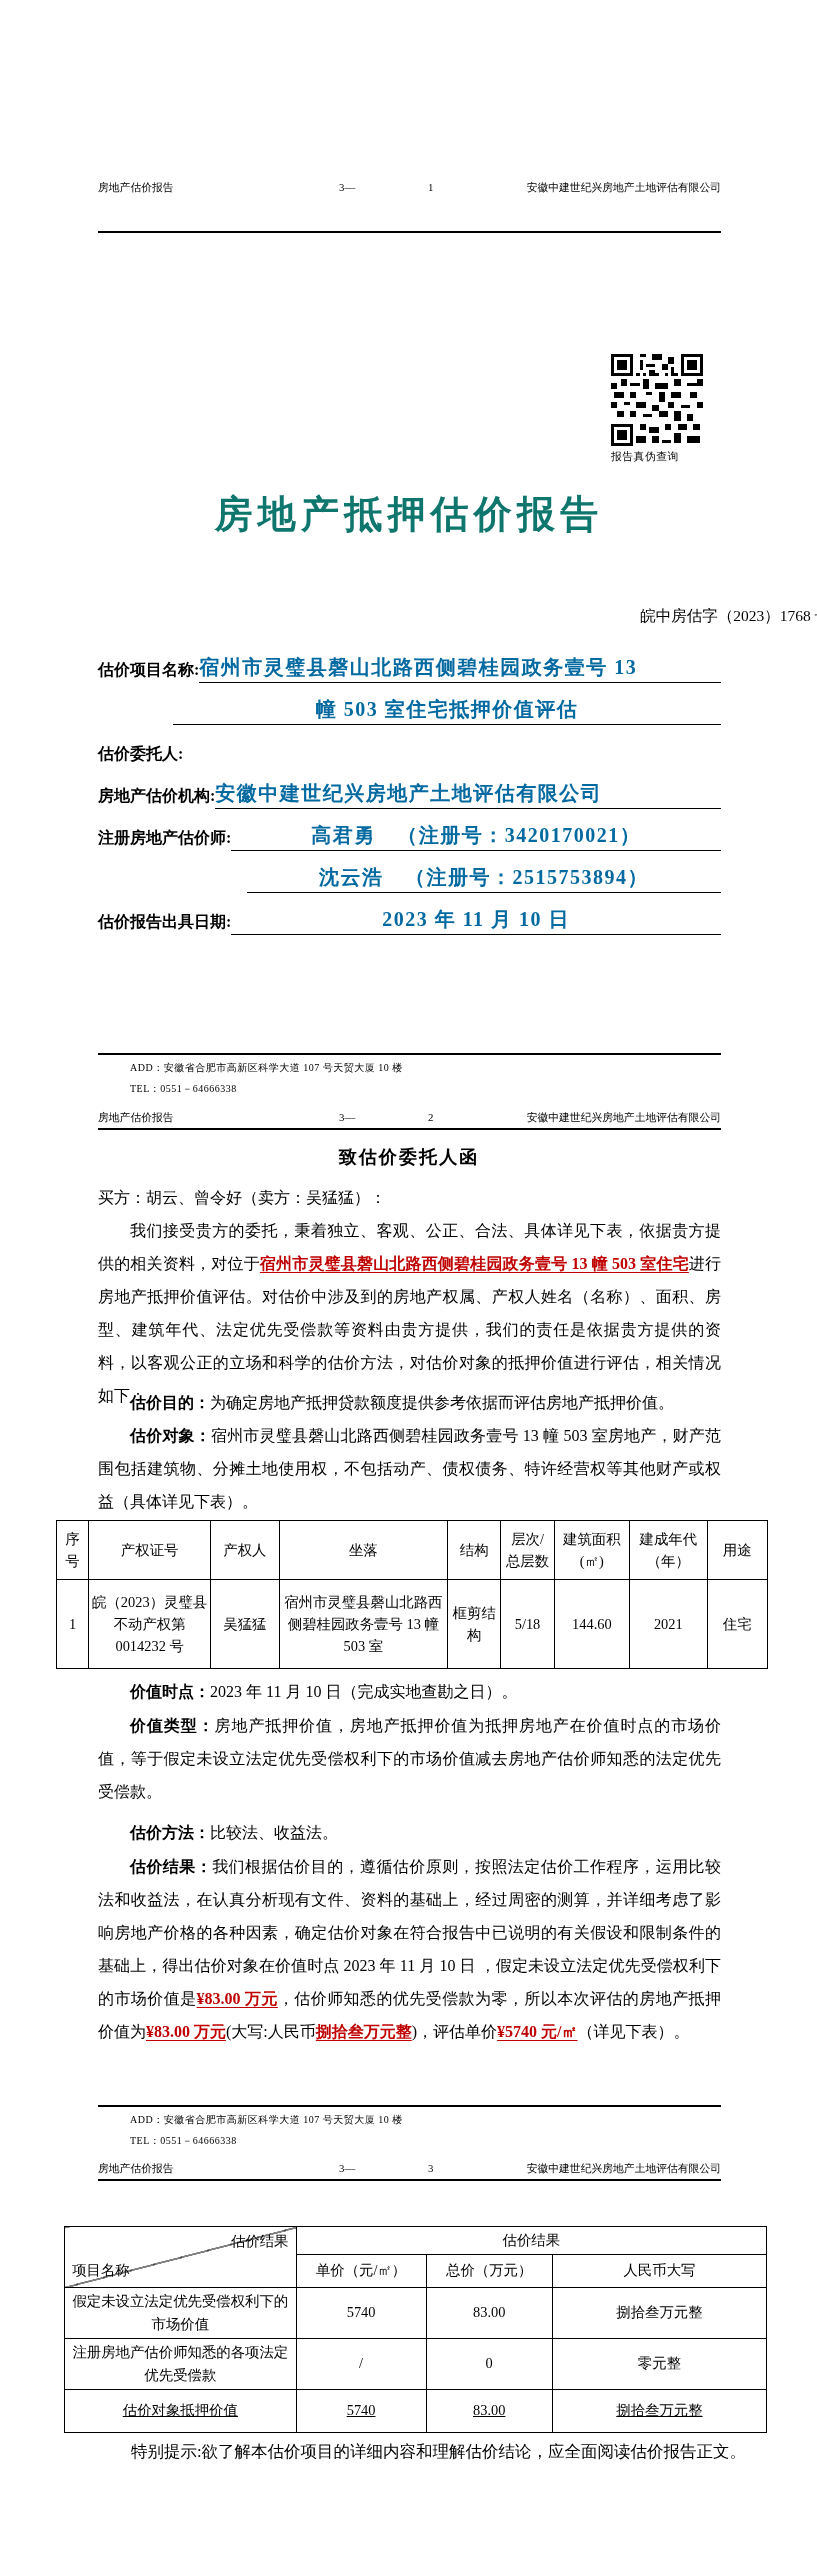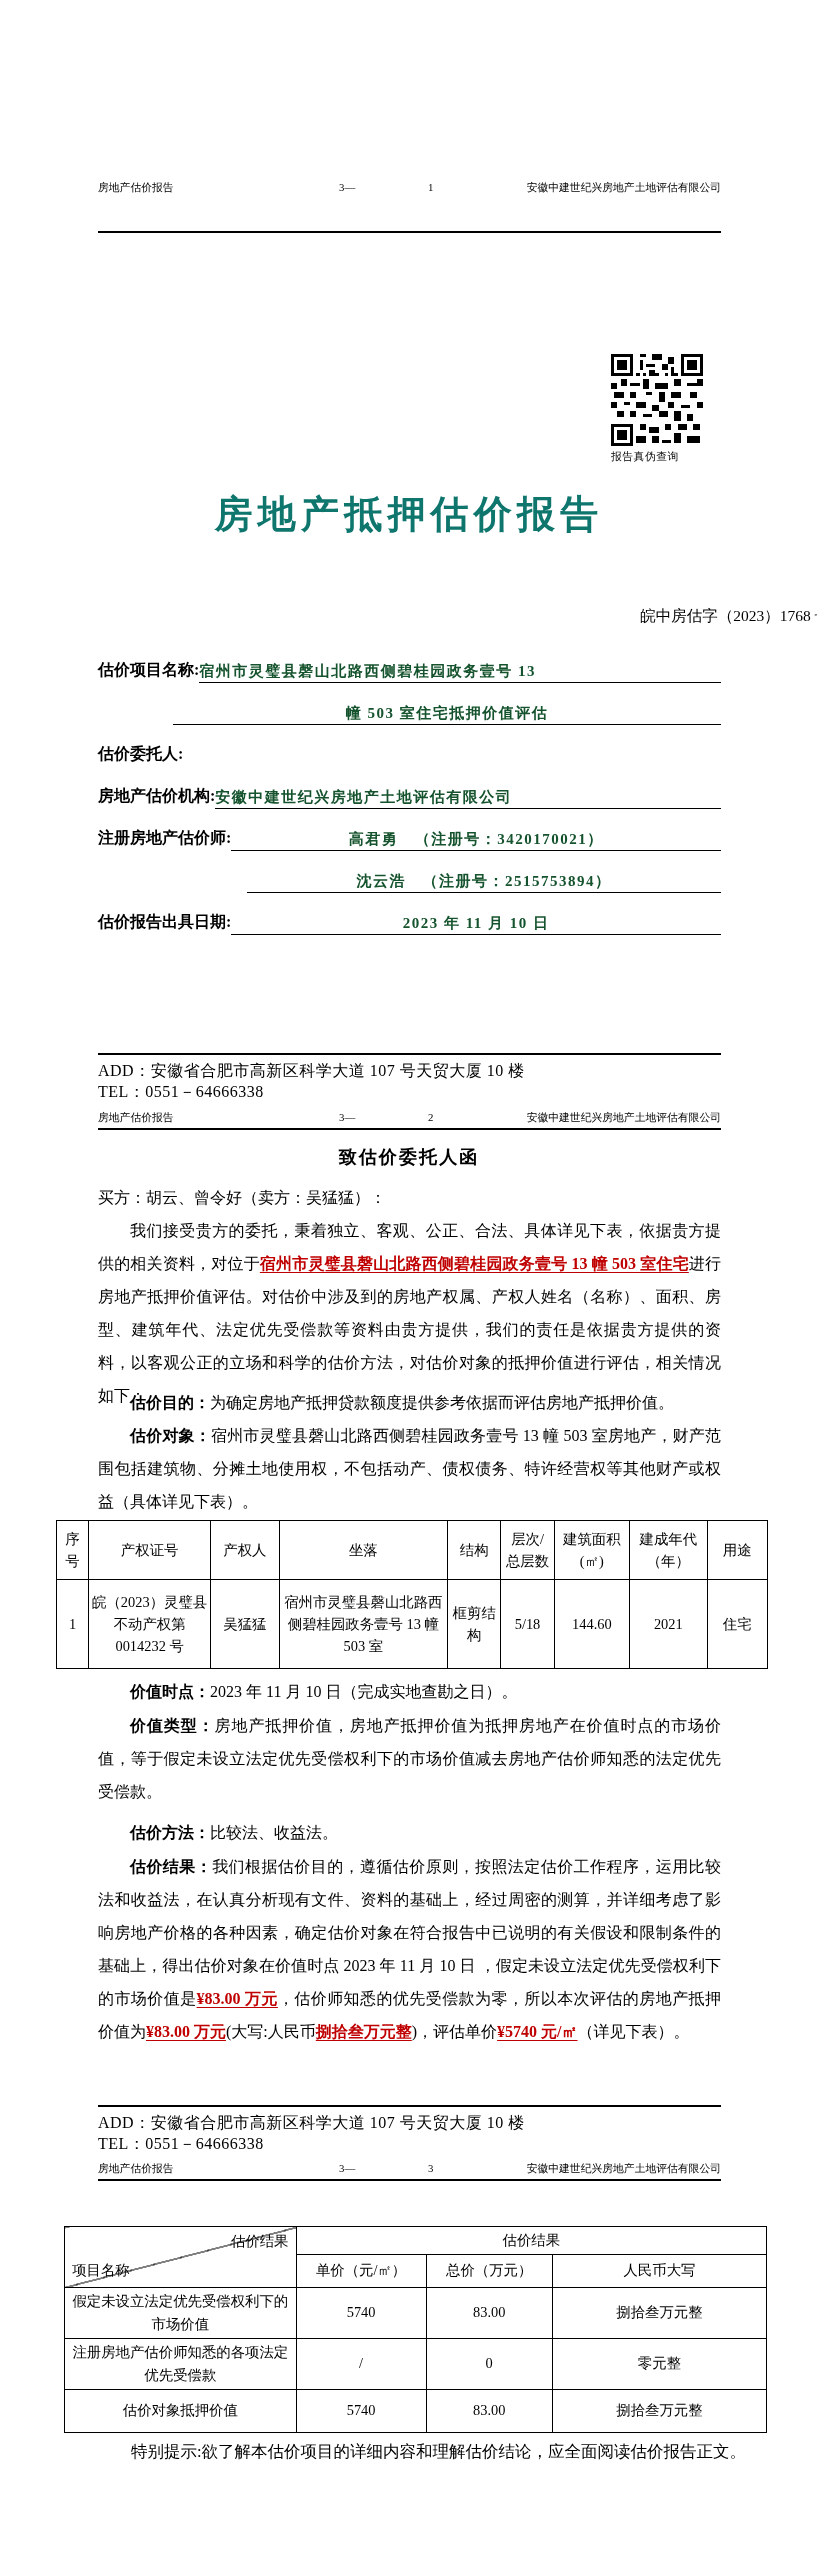--- a/index.html
+++ b/index.html
@@ -10,35 +10,35 @@
   }
   .abs{position:absolute;}
   
   .phead{position:absolute;left:98px;width:623px;height:17.5px;font-size:10.8px;}
   .phead .h-left{position:absolute;left:0;top:0;}
   .phead .h-pages{position:absolute;left:241px;top:0;}
   .phead .h-num{position:absolute;left:330px;top:0;}
   .phead .h-co{position:absolute;right:0;top:0;}
   .hrule{position:absolute;left:98px;width:623px;height:2.1px;background:#000;}
   
-  .flines{font-size:16px;letter-spacing:0.5px;}
+  .flines{font-size:10px;letter-spacing:0.5px;margin-left:32px;}
   
   .qrbox{position:absolute;left:611px;top:354px;width:92px;text-align:left;}
   .qrbox svg{display:block;width:92px;height:92px;}
   .qrcap{font-size:10.8px;margin-top:4.1px;letter-spacing:0.5px;}
   
   .doc-title{position:absolute;left:0;top:489px;width:100%;text-align:center;
     font-size:38px;font-weight:bold;color:#0f766e;letter-spacing:5.2px;}
   .doc-no{position:absolute;left:12px;top:606px;width:100%;text-align:right;font-size:15.5px;}
   
   .fields{position:absolute;left:98px;top:641px;width:623px;}
   .frow{display:flex;align-items:flex-end;height:42px;}
   .frow .flabel{font-size:16px;font-weight:bold;white-space:nowrap;padding-bottom:2.1px;}
-  .frow .fval{flex:1;border-bottom:1px solid #000;font-size:15px;font-weight:bold;
-    color:#14532d;letter-spacing:1.5px;white-space:nowrap;padding-bottom:1px;}
+  .frow .fval{flex:1;border-bottom:1px solid #000;font-size:20px;font-weight:bold;
+    color:#0369a1;letter-spacing:1.5px;white-space:nowrap;padding-bottom:1px;}
   .frow .fval.center{text-align:center;}
   .frow .fspacer{border-bottom:none;}
   
   .letter-title{position:absolute;left:0;top:1145px;width:100%;text-align:center;
     font-size:18px;font-weight:bold;letter-spacing:2.1px;}
   .para{position:absolute;left:98px;width:623px;font-size:16px;line-height:33px;
     text-align:justify;}
   .para .lb{font-weight:bold;}
   .para .rb{color:#c00000;font-weight:bold;text-decoration:underline;
     text-decoration-thickness:1px;text-underline-offset:3.1px;}
@@ -56,21 +56,21 @@
     padding:1px 4.1px;line-height:1.6;}
   .corner{position:relative;width:33%;height:58px;padding:0;
     background-image:linear-gradient(to bottom right,
       transparent calc(50% - 0.5px),#000 calc(50% - 0.5px),#000 calc(50% + 0.5px),
       transparent calc(50% + 0.5px));}
   .corner .c-tr{position:absolute;top:3.1px;right:7.2px;font-size:14.4px;}
   .corner .c-bl{position:absolute;bottom:5.2px;left:7.2px;font-size:14.4px;}
   .t2 .h2 td{height:30px;}
   .t2 .r1 td{height:48px;}
   .t2 .r2 td{height:48px;}
-  .t2 .r3 td{height:40px;}
+  .t2 .r3 td{height:40px;text-decoration:underline;}
   
   .note{position:absolute;left:98px;top:2441px;width:659px;font-size:16.5px;
     text-indent:2em;}
   .note .lb{font-weight:normal;}
 </style>
 </head>
 <body>
 
 <div id="page">
 

